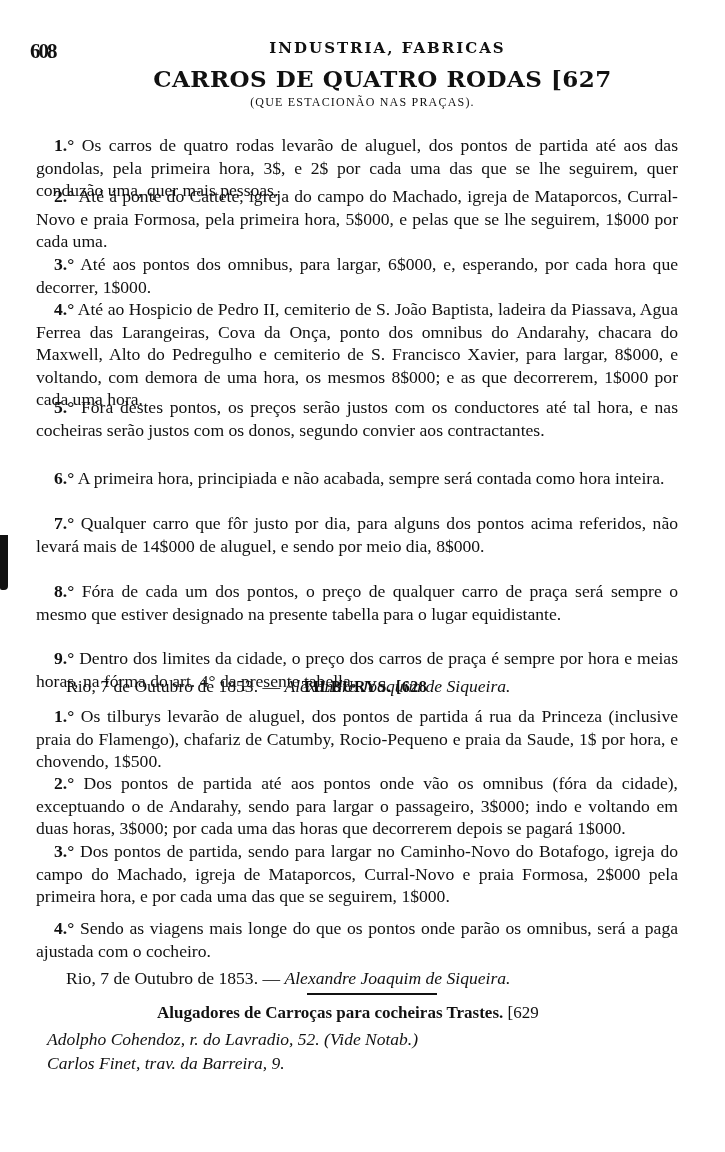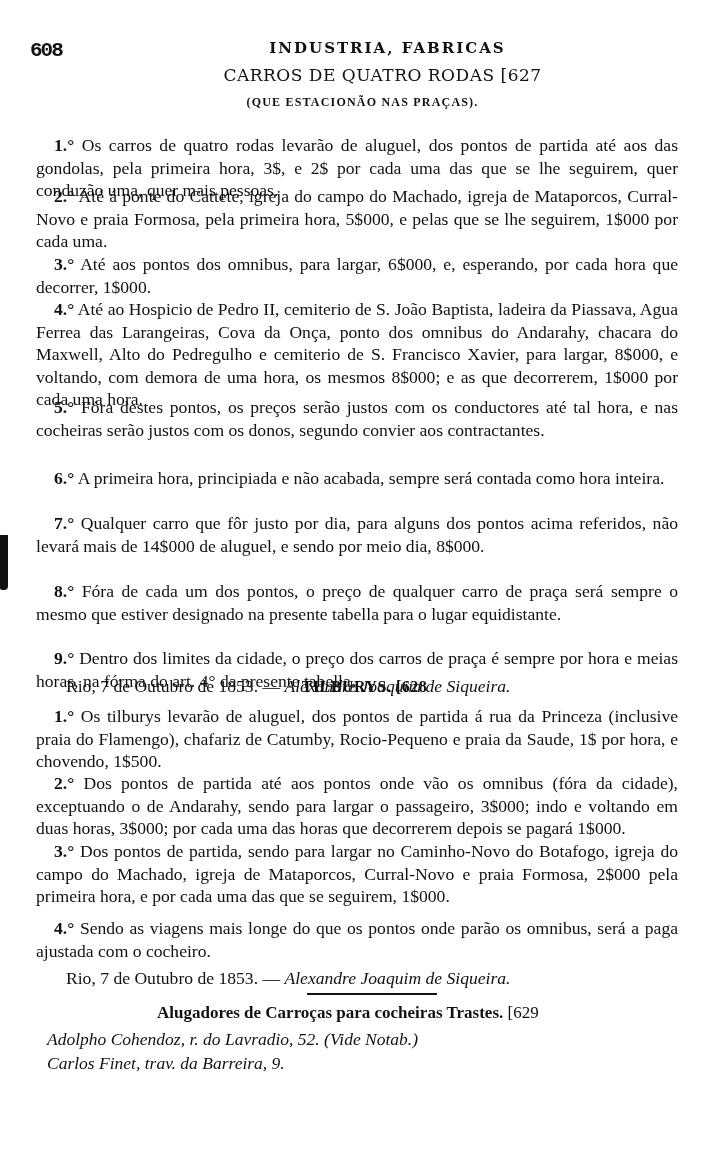--- a/index.html
+++ b/index.html
@@ -4,35 +4,35 @@
 <style>
   html, body { margin: 0; padding: 0; background: #ffffff; }
   body {
     width: 725px; height: 1152px; position: relative; overflow: hidden;
     font-family: "Liberation Serif", "DejaVu Serif", serif;
     color: #111;
   }
   .page-num {
     position: absolute; left: 30px; top: 39px;
     font-size: 21px; font-weight: bold; letter-spacing: -2px;
-    font-family: Liberation Mono, monospace;
+    font-family: Liberation Serif, serif;
   }
   .running-head {
     position: absolute; left: 0; width: 725px; top: 39px; text-align: center;
     font-size: 15px; font-weight: bold; letter-spacing: 2px;
     font-family: "DejaVu Serif", serif; padding-left: 50px; box-sizing: border-box;
   }
   .sec-title {
     position: absolute; left: 0; width: 725px; text-align: center;
     font-size: 19px; letter-spacing: 0.5px;
   }
-  .t1 { top: 65px; font-weight: normal; font-family: "DejaVu Serif", serif; font-size: 17px; padding-left: 40px; box-sizing: border-box; }
+  .t1 { top: 65px; font-weight: bold; font-family: "DejaVu Serif", serif; font-size: 23px; padding-left: 40px; box-sizing: border-box; }
   .subtitle {
     position: absolute; left: 0; width: 725px; top: 95px; text-align: center;
-    font-size: 12px; font-variant: small-caps; letter-spacing: 1.2px; font-weight: bold;
+    font-size: 12px; font-variant: small-caps; letter-spacing: 1.2px; font-weight: normal;
   }
   .para {
     position: absolute; left: 36px; width: 642px;
     font-size: 17.6px; line-height: 22.6px; text-align: justify;
     text-indent: 18px;
   }
   .para .num { font-weight: bold; }
   .sig { position: absolute; left: 66px; font-size: 17.6px; margin-top: 7px; }
   .sig i { font-style: italic; }
   .t2 { top: 678px; font-size: 16px; font-weight: bold; padding-left: 4px; box-sizing: border-box; }

